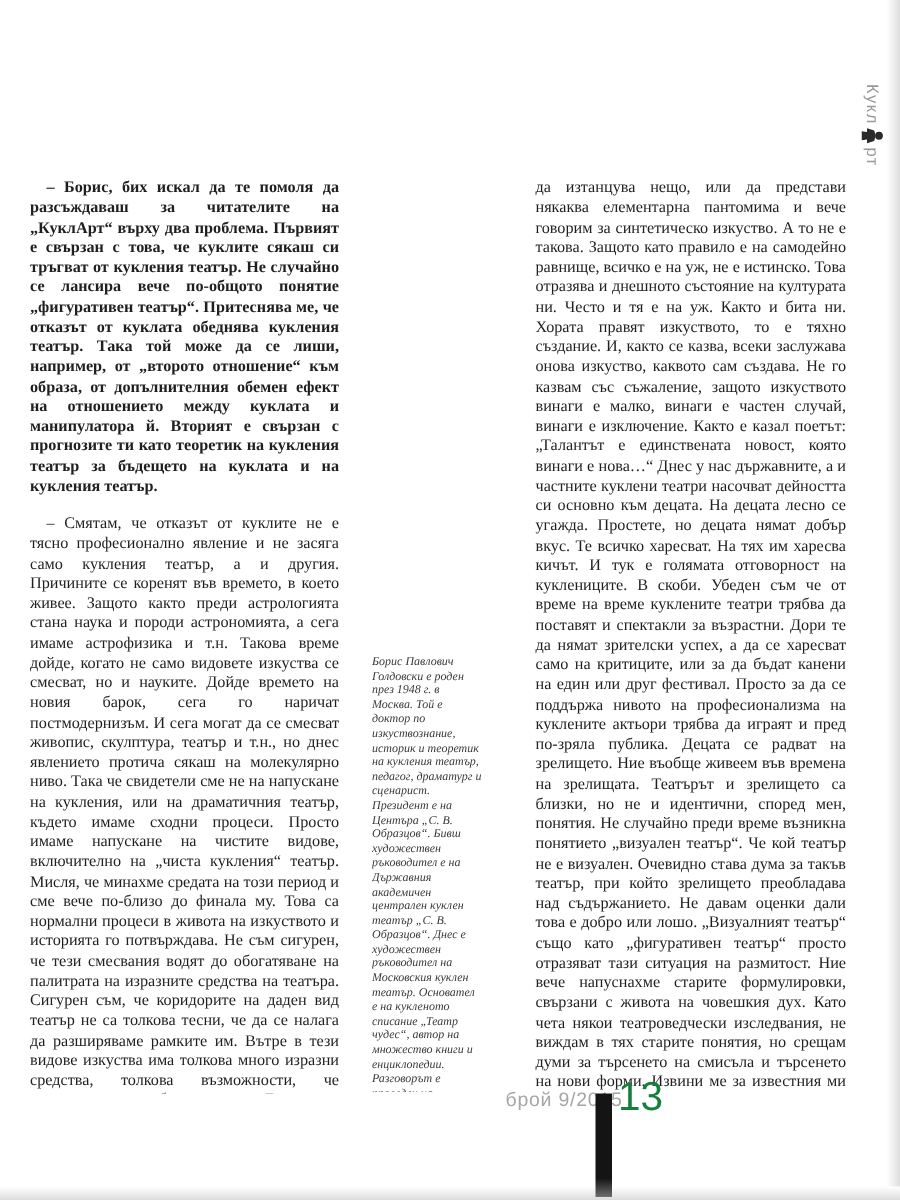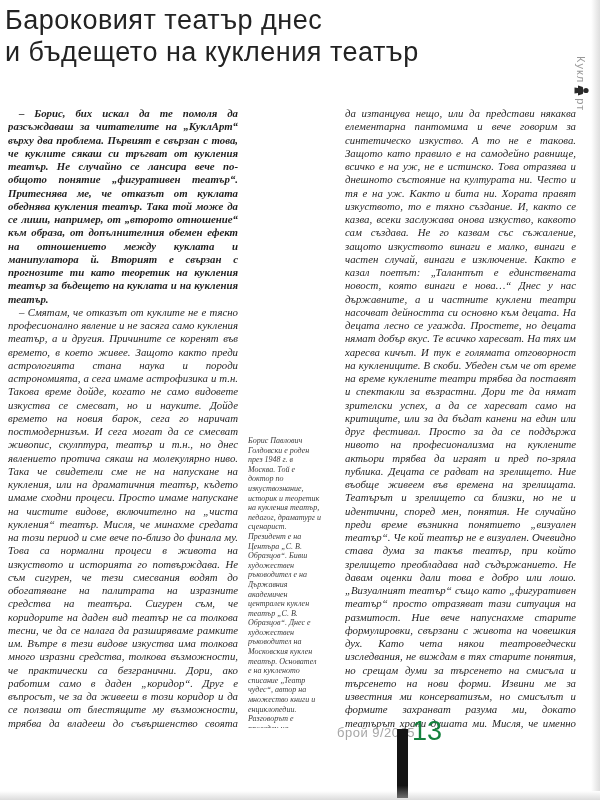--- a/index.html
+++ b/index.html
@@ -35,21 +35,21 @@
   }
   .logo-icon{display:inline-block;width:13px;height:15px;}
 
   
   .col{
     position:absolute;text-align:justify;
     font-size:10.8px;line-height:13.25px;overflow:hidden;
   }
   .col-left{left:8px;top:107px;width:230px;height:622px;}
   .col-right{left:345px;top:107px;width:231px;height:622px;}
-  .col p{margin:0;font-style:italic;}
+  .col p{margin:12px;}
   .q{font-weight:bold;}
   .indent{text-indent:11px;}
 
   
   .bio{
     position:absolute;left:248px;top:436px;width:74px;height:292px;
     font-style:italic;font-size:8px;line-height:9.6px;color:#3a3a3a;
     text-align:left;overflow:hidden;
   }
 
@@ -70,24 +70,20 @@
   }
 </style>
 </head>
 <body>
 
 <div class="page">
 
   <div class="edge-right"></div>
   <div class="edge-bottom"></div>
 
-  <div class="title">
-    <div>Бароковият театър днес</div>
-    <div>и бъдещето на кукления театър</div>
-  </div>
 
 
   <div class="logo">
     <div class="logo-inner">
       <span>Кукл</span>
       <span class="logo-icon">
         <svg viewBox="0 0 13 15" width="13" height="15">
           <circle cx="6.5" cy="3" r="2.6" fill="#2a2a2a"></circle>
           <path d="M3 6.2 Q6.5 4.8 10 6.2 L11.5 11 L9 11 L9.5 14.5 L3.5 14.5 L4 11 L1.5 11 Z" fill="#2a2a2a"></path>
         </svg>

